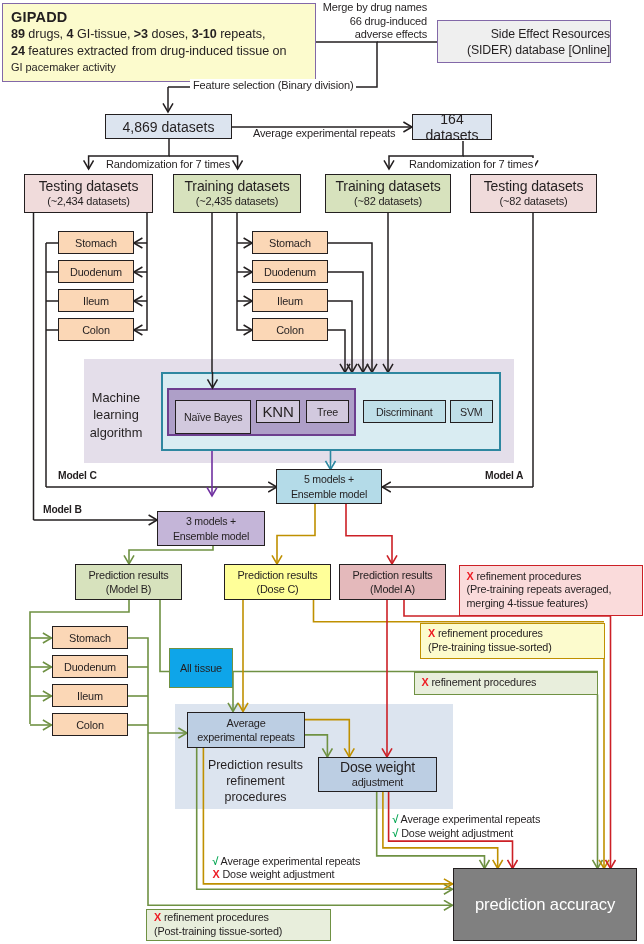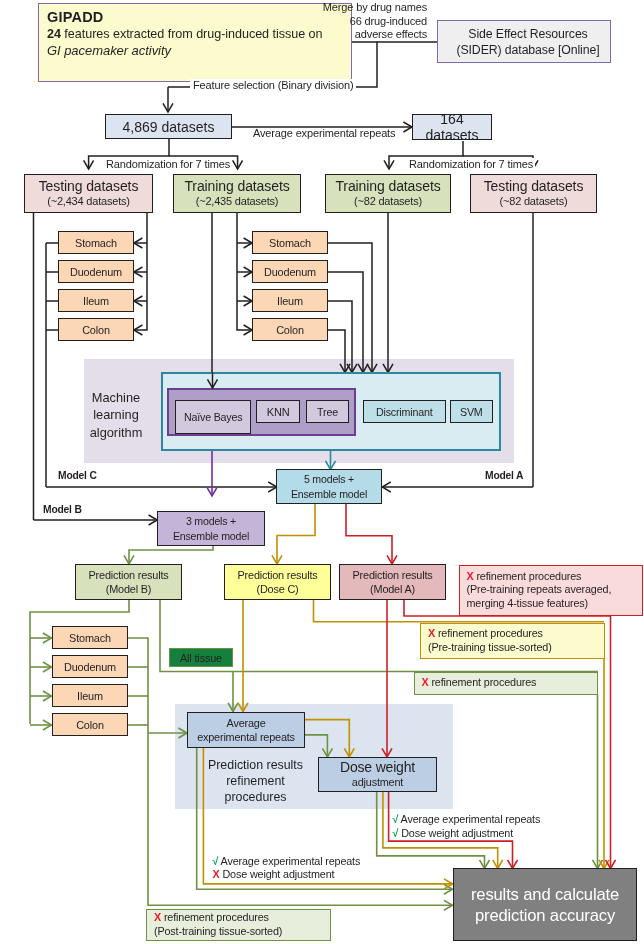--- a/index.html
+++ b/index.html
@@ -152,36 +152,39 @@
 
    <path d="M404,600 L404,616 L610.5,616"></path>
 
    <path d="M388.6,792 L388.6,841.1 L512.5,841.1 L512.5,868.5" marker-end="url(#ar)"></path>
 
    <path d="M610.5,616 L610.5,868.5" marker-end="url(#ar)"></path>
  </g>
 </svg>
 
 <div class="bx" style="left:2px;top:3px;width:314px;height:79px;background:#fcfbcd;border:1.4px solid #8268a8;
-            align-items:flex-start;justify-content:flex-start;padding:5px 0 0 8px;margin-left:36px;">
+            align-items:flex-start;justify-content:flex-start;padding:5px 0 0 8px;">
   <div class="lbl" style="position:static;font-size:14.5px;font-weight:bold;letter-spacing:0.2px;line-height:17px;">GIPADD</div>
   <div class="lbl" style="position:static;font-size:12.6px;line-height:16.6px;text-align:left;letter-spacing:-0.05px;">
+     <b>89</b><span> drugs, </span><b>4</b><span> GI-tissue, </span><b>&gt;3</b><span> doses, </span><b>3-10</b><span> repeats,</span>
+  </div>
+  <div class="lbl" style="position:static;font-size:12.6px;line-height:16.6px;text-align:left;letter-spacing:-0.05px;">
      <b>24</b><span> features extracted from drug-induced tissue on</span>
   </div>
-  <div class="lbl" style="position:static;font-size:13px;line-height:16.6px;text-align:center;letter-spacing:-0.05px;font-style:italic;">GI pacemaker activity</div>
+  <div class="lbl" style="position:static;font-size:11px;line-height:16.6px;text-align:center;letter-spacing:-0.05px;">GI pacemaker activity</div>
 </div>
 
 <div class="lbl" style="left:313px;top:1px;width:114px;font-size:11px;line-height:13.5px;letter-spacing:-0.15px;text-align:right;">
   <div>Merge by drug names</div>
   <div>66 drug-induced</div>
   <div>adverse effects</div>
 </div>
 
 <div class="bx" style="left:437px;top:20px;width:174px;height:43px;background:#efefef;border:1.4px solid #8268a8;
-            align-items:center;padding-left:8px;">
+            align-items:flex-end;padding-left:8px;">
   <div style="font-size:12.3px;line-height:16px;letter-spacing:-0.1px;">Side Effect Resources</div>
   <div style="font-size:12.3px;line-height:16px;letter-spacing:-0.1px;">(SIDER) database [Online]</div>
 </div>
 
 <div class="lbl" style="left:190px;top:79px;font-size:11px;line-height:13px;letter-spacing:-0.15px;background:#fff;padding:0 3px;">Feature selection (Binary division)</div>
 
 <div class="bx" style="left:105px;top:114px;width:127px;height:25px;background:#dce4ef;border:1.5px solid #231f20;">
   <span style="font-size:14px;text-align:center;">4,869 datasets</span>
 </div>
 
@@ -241,21 +244,21 @@
   <div>Machine</div>
   <div>learning</div>
   <div>algorithm</div>
 </div>
 <div class="bx" style="left:161px;top:372px;width:340px;height:79px;background:#d9ecf2;border:2.2px solid #2e87a0;"></div>
 <div class="bx" style="left:167px;top:388px;width:189px;height:48px;background:#ae9fc8;border:2.2px solid #6d3f8f;"></div>
 <div class="bx" style="left:175.3px;top:400px;width:75.8px;height:34px;background:#d2c9de;border:1.5px solid #231f20;">
   <span style="font-size:10.7px;letter-spacing:-0.2px;">Naïve Bayes</span>
   </div>
 <div class="bx" style="left:256.4px;top:400px;width:43.4px;height:23px;background:#d2c9de;border:1.5px solid #231f20;">
-  <span style="font-size:11px;letter-spacing:-0.2px;">KNN</span>
+  <span style="font-size:15px;letter-spacing:-0.2px;">KNN</span>
   </div>
 <div class="bx" style="left:305.7px;top:400px;width:43.6px;height:23px;background:#d2c9de;border:1.5px solid #231f20;">
   <span style="font-size:10.7px;letter-spacing:-0.2px;">Tree</span>
   </div>
 <div class="bx" style="left:362.7px;top:400px;width:83.1px;height:23px;background:#bfdfe8;border:1.5px solid #231f20;">
   <span style="font-size:10.7px;letter-spacing:-0.2px;">Discriminant</span>
   </div>
 <div class="bx" style="left:450px;top:400px;width:42.5px;height:23px;background:#bfdfe8;border:1.5px solid #231f20;">
   <span style="font-size:10.7px;letter-spacing:-0.2px;">SVM</span>
   </div>
@@ -320,21 +323,21 @@
 <div class="bx" style="left:52px;top:655px;width:76px;height:23px;background:#fbd7b6;border:1.5px solid #231f20;">
   <span style="font-size:10.9px;letter-spacing:-0.15px;">Duodenum</span>
   </div>
 <div class="bx" style="left:52px;top:684px;width:76px;height:23px;background:#fbd7b6;border:1.5px solid #231f20;">
   <span style="font-size:10.9px;letter-spacing:-0.15px;">Ileum</span>
   </div>
 <div class="bx" style="left:52px;top:713px;width:76px;height:23px;background:#fbd7b6;border:1.5px solid #231f20;">
   <span style="font-size:10.9px;letter-spacing:-0.15px;">Colon</span>
   </div>
 
-<div class="bx" style="left:169px;top:648px;width:64px;height:19px;background:#15803d;border:1.4px solid #6f9143;">
+<div class="bx" style="left:169px;top:648px;width:64px;height:40px;background:#0ea5e9;border:1.4px solid #6f9143;">
   <span style="font-size:10.9px;letter-spacing:-0.15px;">All tissue</span>
   </div>
 
 <div class="lbl" style="left:205px;top:757px;width:101px;text-align:center;font-size:12.4px;line-height:16px;">
   <div>Prediction results</div>
   <div>refinement</div>
   <div>procedures</div>
 </div>
 <div class="bx" style="left:187px;top:712px;width:118px;height:36px;background:#bccee3;border:1.7px solid #231f20;">
   <span style="font-size:10.9px;line-height:14.2px;letter-spacing:-0.2px;">Average</span>
@@ -365,15 +368,14 @@
 
 <div class="bx" style="left:146px;top:908.5px;width:185px;height:32.5px;background:#e8eedc;border:1.4px solid #6f9143;
             align-items:flex-start;justify-content:center;padding-left:7px;">
   <div style="font-size:10.8px;line-height:13.6px;letter-spacing:-0.15px;">
     <span style="color:#ed1c24;font-weight:bold;">X</span>
     <span>refinement procedures</span></div>
   <div style="font-size:10.8px;line-height:13.6px;letter-spacing:-0.15px;">(Post-training tissue-sorted)</div>
 </div>
 
 <div class="bx" style="left:453px;top:868px;width:184px;height:73px;background:#808080;border:1.6px solid #231f20;color:#ffffff;">
-  <span style="font-size:16.6px;line-height:21px;letter-spacing:-0.15px;">results and calculate</span>
   <span style="font-size:16.6px;line-height:21px;letter-spacing:-0.15px;">prediction accuracy</span>
 </div>
 
 </body></html>

